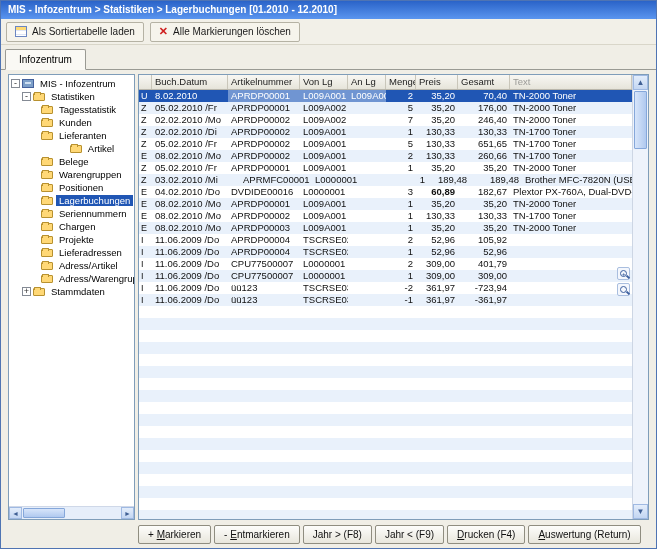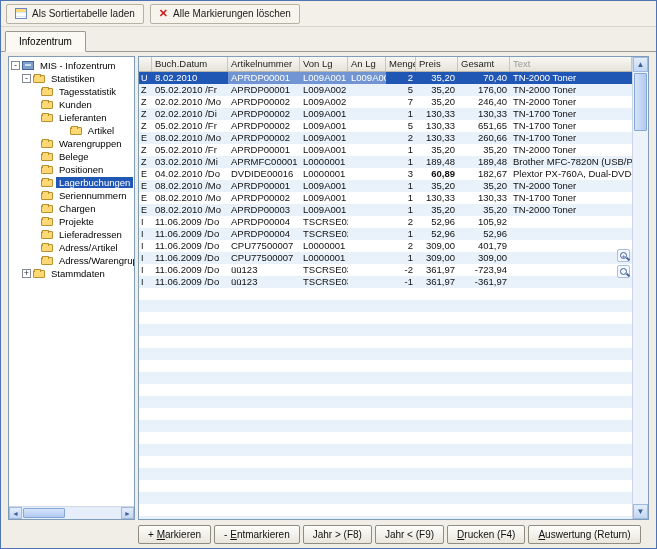--- a/index.html
+++ b/index.html
@@ -105,20 +105,23 @@
   .footer{flex:0 0 25px;display:flex;align-items:center;gap:3px;padding:2px 7px 4px 137px;}
   .fbtn{height:19px;padding:0 9px;font-size:10px;color:#111;font-family:inherit;
         background:linear-gradient(#fdfdfb,#e8e6dc);border:1px solid #8f8d80;border-radius:2px;
         white-space:nowrap;}
 </style>
 </head>
 <body>
 
 <div class="window">
 
+  <div class="titlebar">
+    <span>MIS - Infozentrum &gt; Statistiken &gt; Lagerbuchungen [01.2010 - 12.2010]</span>
+  </div>
 
   <div class="toolbar">
     <button class="tbtn">
       <span class="icon-sort-table"></span>
       <span>Als Sortiertabelle laden</span>
     </button>
     <button class="tbtn">
       <span class="icon-red-x">✕</span>
       <span>Alle Markierungen löschen</span>
     </button>
@@ -158,26 +161,26 @@
             <span class="tlabel">Lieferanten</span>
           </div>
           <div class="tree-row" style="padding-left: 36px; justify-content: center;">
             <span class="expander-sp"></span>
             <span class="ticon icon-folder"></span>
             <span class="tlabel">Artikel</span>
           </div>
           <div class="tree-row" style="padding-left: 24px;">
             <span class="expander-sp"></span>
             <span class="ticon icon-folder"></span>
+            <span class="tlabel">Belege</span>
+          </div>
+          <div class="tree-row" style="padding-left: 24px;">
+            <span class="expander-sp"></span>
+            <span class="ticon icon-folder"></span>
             <span class="tlabel">Warengruppen</span>
-          </div>
-          <div class="tree-row" style="padding-left: 24px;">
-            <span class="expander-sp"></span>
-            <span class="ticon icon-folder"></span>
-            <span class="tlabel">Belege</span>
           </div>
           <div class="tree-row" style="padding-left: 24px;">
             <span class="expander-sp"></span>
             <span class="ticon icon-folder"></span>
             <span class="tlabel">Positionen</span>
           </div>
           <div class="tree-row sel" style="padding-left: 24px;">
             <span class="expander-sp"></span>
             <span class="ticon icon-folder"></span>
             <span class="tlabel">Lagerbuchungen</span>
@@ -313,21 +316,21 @@
               <div class="gc" style="flex: 0 0 48px;">L009A001</div>
               <div class="gc" style="flex: 0 0 38px;"></div>
               <div class="gc num" style="flex: 0 0 30px;">1</div>
               <div class="gc num" style="flex: 0 0 42px;">35,20</div>
               <div class="gc num" style="flex: 0 0 52px;">35,20</div>
               <div class="gc" style="flex: 1 1 auto;">TN-2000 Toner</div>
             </div>
             <div class="grow">
               <div class="gc mark" style="flex: 0 0 13px;">Z</div>
               <div class="gc" style="flex: 0 0 76px;">03.02.2010 /Mi</div>
-              <div class="gc" style="flex: 0 0 72px;">APRMFC00001</div>
+              <div class="gc" style="flex: 0 0 72px; margin-left: 12px;">APRMFC00001</div>
               <div class="gc" style="flex: 0 0 48px;">L0000001</div>
               <div class="gc" style="flex: 0 0 38px;"></div>
               <div class="gc num" style="flex: 0 0 30px;">1</div>
               <div class="gc num" style="flex: 0 0 42px;">189,48</div>
               <div class="gc num" style="flex: 0 0 52px;">189,48</div>
               <div class="gc" style="flex: 1 1 auto;">Brother MFC-7820N (USB/PAR/LAN, Scannen, Ko</div>
             </div>
             <div class="grow">
               <div class="gc mark" style="flex: 0 0 13px;">E</div>
               <div class="gc" style="flex: 0 0 76px;">04.02.2010 /Do</div>

